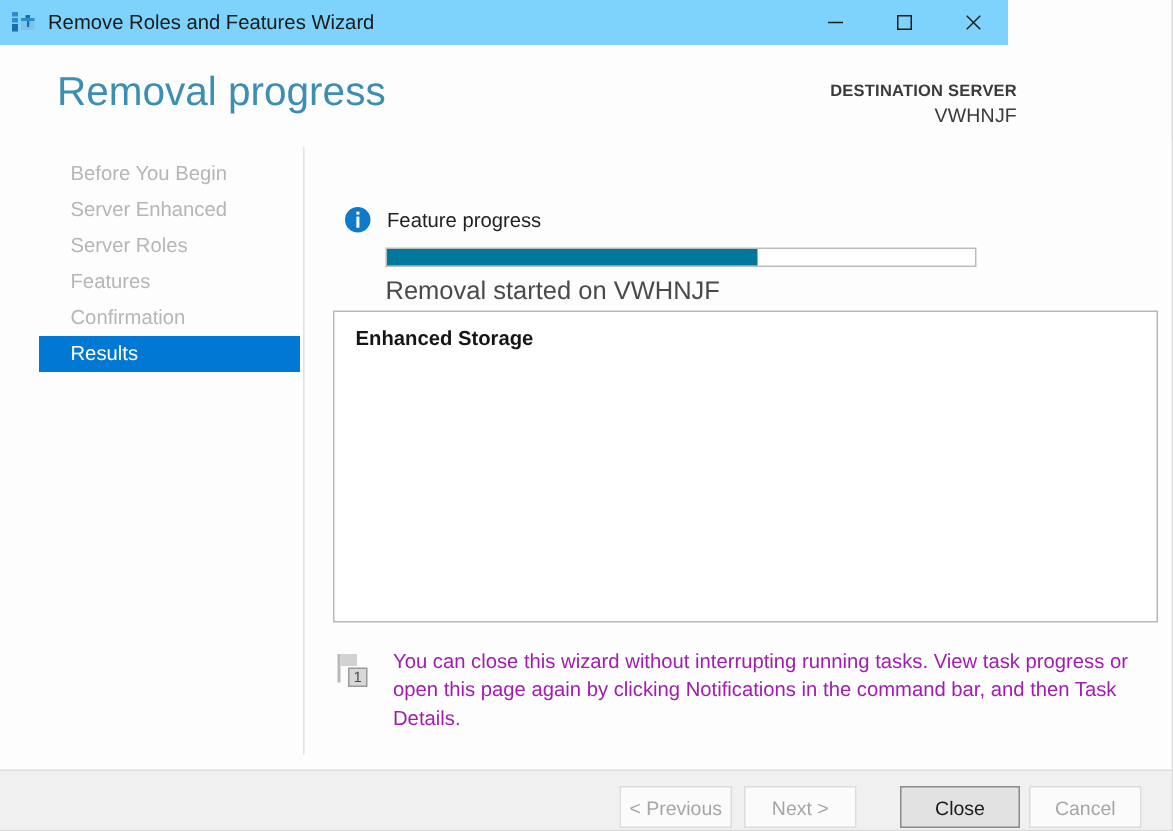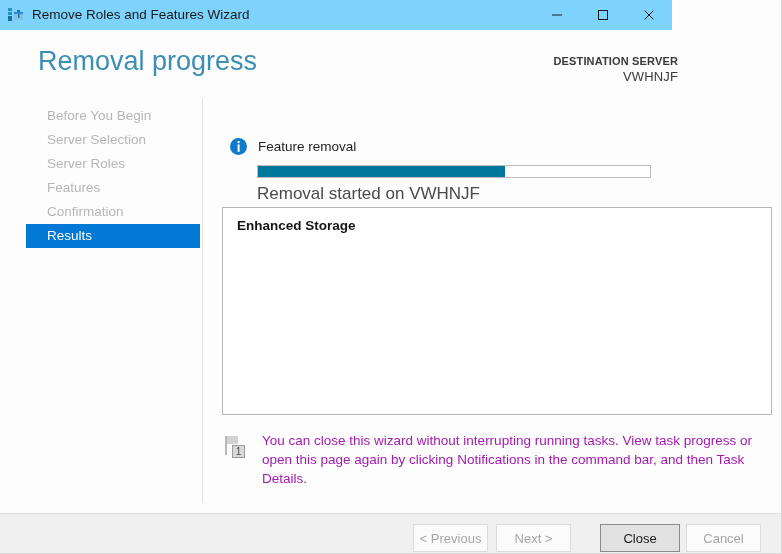--- a/index.html
+++ b/index.html
@@ -343,39 +343,39 @@
       <div class="dest-server">VWHNJF</div>
     </div>
   </div>
 
   <div class="body-area">
 
     <div class="divider"></div>
 
     <div class="sidebar">
       <div class="nav-item">Before You Begin</div>
-      <div class="nav-item">Server Selection</div>
+      <div class="nav-item">Server Enhanced</div>
       <div class="nav-item">Server Roles</div>
       <div class="nav-item">Features</div>
       <div class="nav-item">Confirmation</div>
       <div class="nav-item selected" style="background: rgb(0, 120, 212);">Results</div>
     </div>
 
     <div class="main">
 
 
       <div class="task-row">
         <span class="info-icon">
           <svg width="19" height="19" viewBox="0 0 19 19">
             <circle cx="9.5" cy="9.5" r="8.5" fill="#0f7ac7"></circle>
             <rect x="8.6" y="4.1" width="2" height="2" fill="#ffffff"></rect>
             <rect x="8.6" y="7.4" width="2" height="7.4" fill="#ffffff"></rect>
           </svg>
         </span>
-        <span class="task-label">Feature removal</span>
+        <span class="task-label">Feature progress</span>
       </div>
 
       <div class="progress-track">
         <div class="progress-fill" id="progress-fill" style="width: 63%; background: rgb(0, 120, 156);"></div>
       </div>
 
       <div class="progress-status">Removal started on VWHNJF</div>
 
       <div class="result-box">
         <div class="result-item">Enhanced Storage</div>

